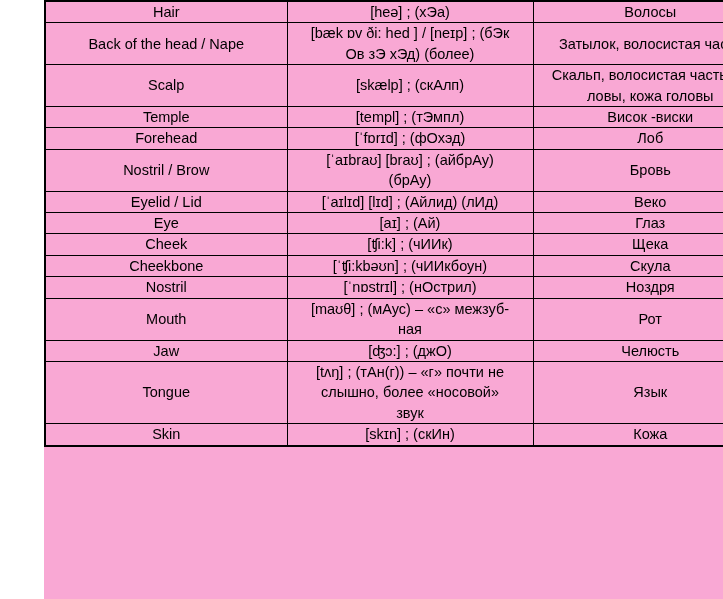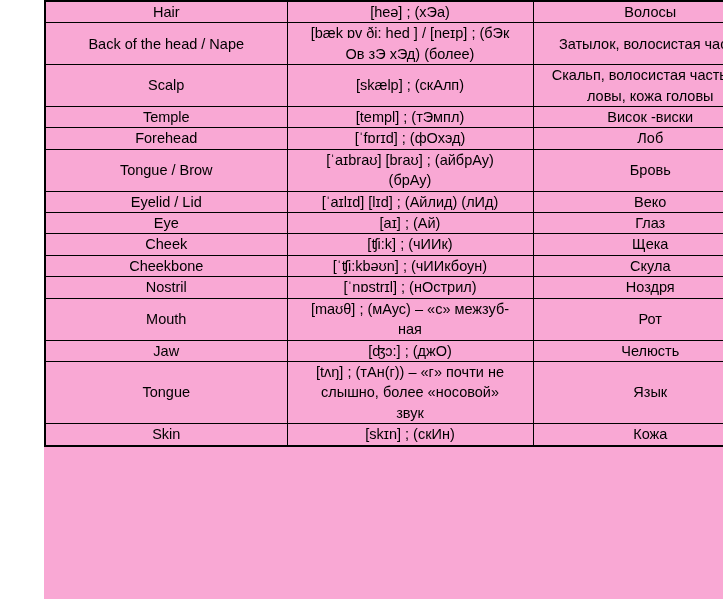--- a/index.html
+++ b/index.html
@@ -68,21 +68,21 @@
           <td>Temple</td>
           <td>[templ] ; (тЭмпл)</td>
           <td>Висок -виски</td>
         </tr>
         <tr>
           <td>Forehead</td>
           <td>[ˈfɒrɪd] ; (фОхэд)</td>
           <td>Лоб</td>
         </tr>
         <tr>
-          <td>Tongue / Brow</td>
+          <td>Nostril / Brow</td>
           <td>[ˈaɪbraʊ] [braʊ] ; (айбрАу)
 (брАу)</td>
           <td>Бровь</td>
         </tr>
         <tr>
           <td>Eyelid / Lid</td>
           <td>[ˈaɪlɪd] [lɪd] ; (Айлид) (лИд)</td>
           <td>Веко</td>
         </tr>
         <tr>

